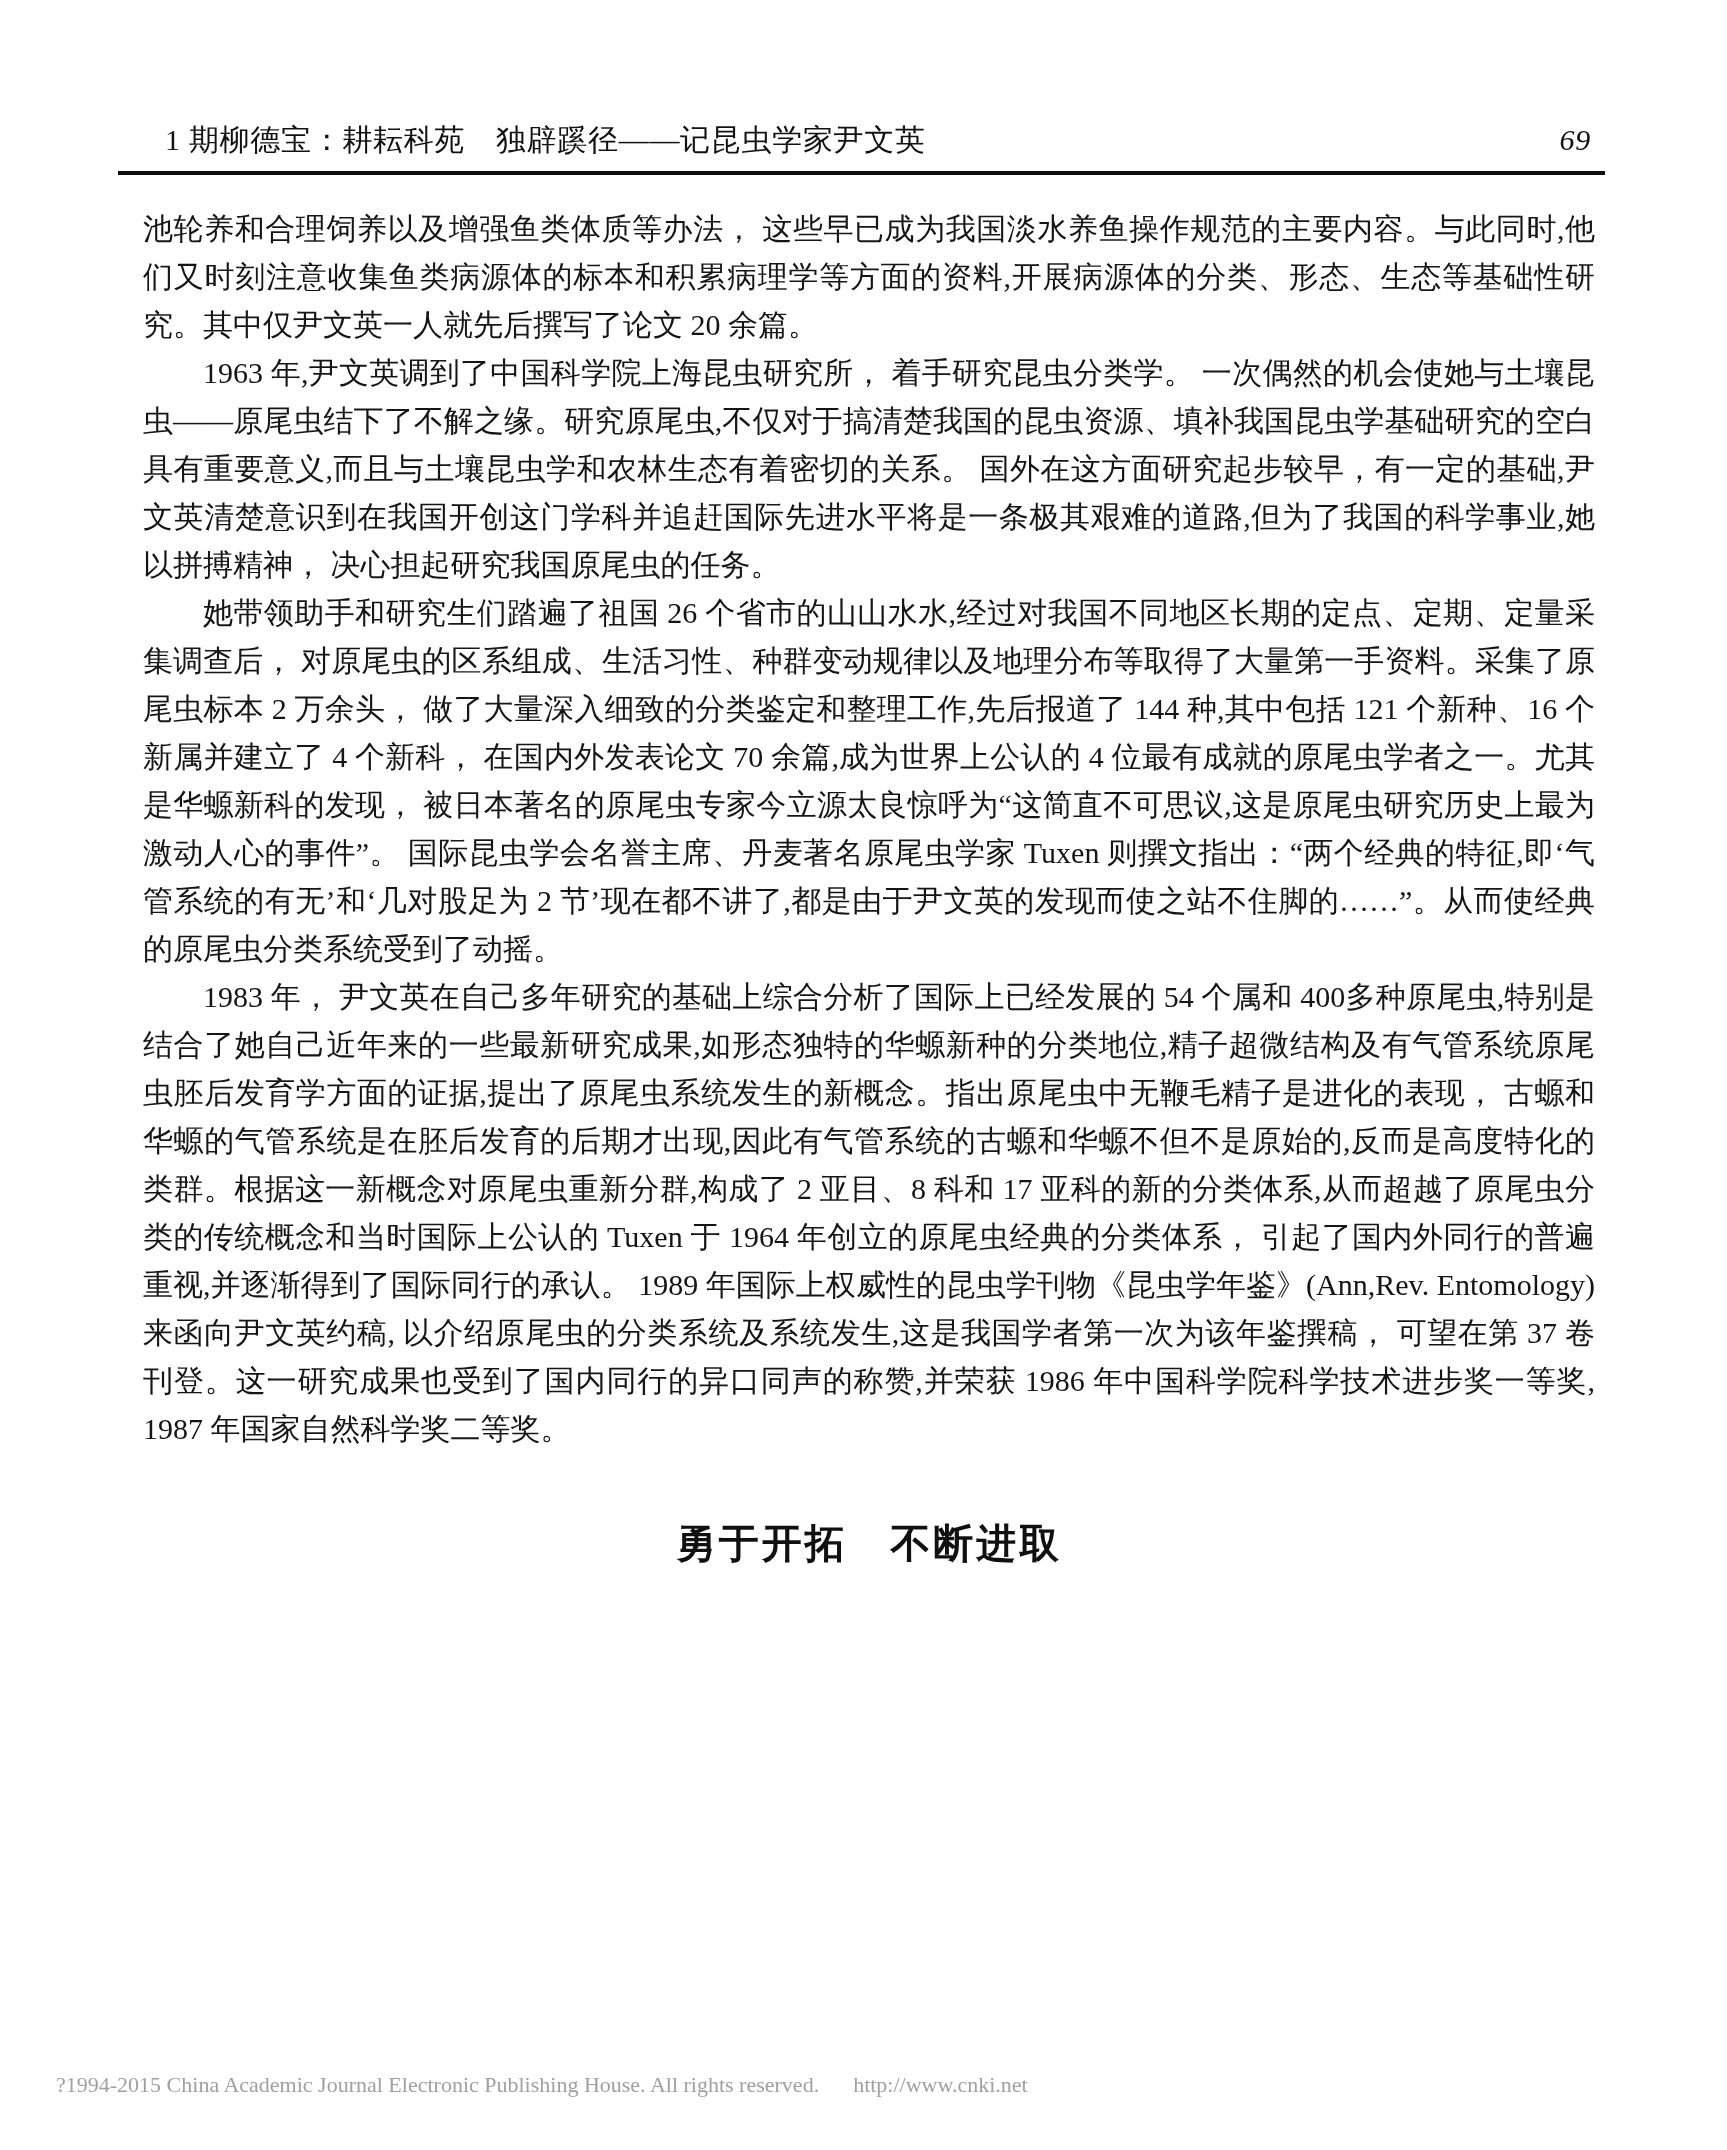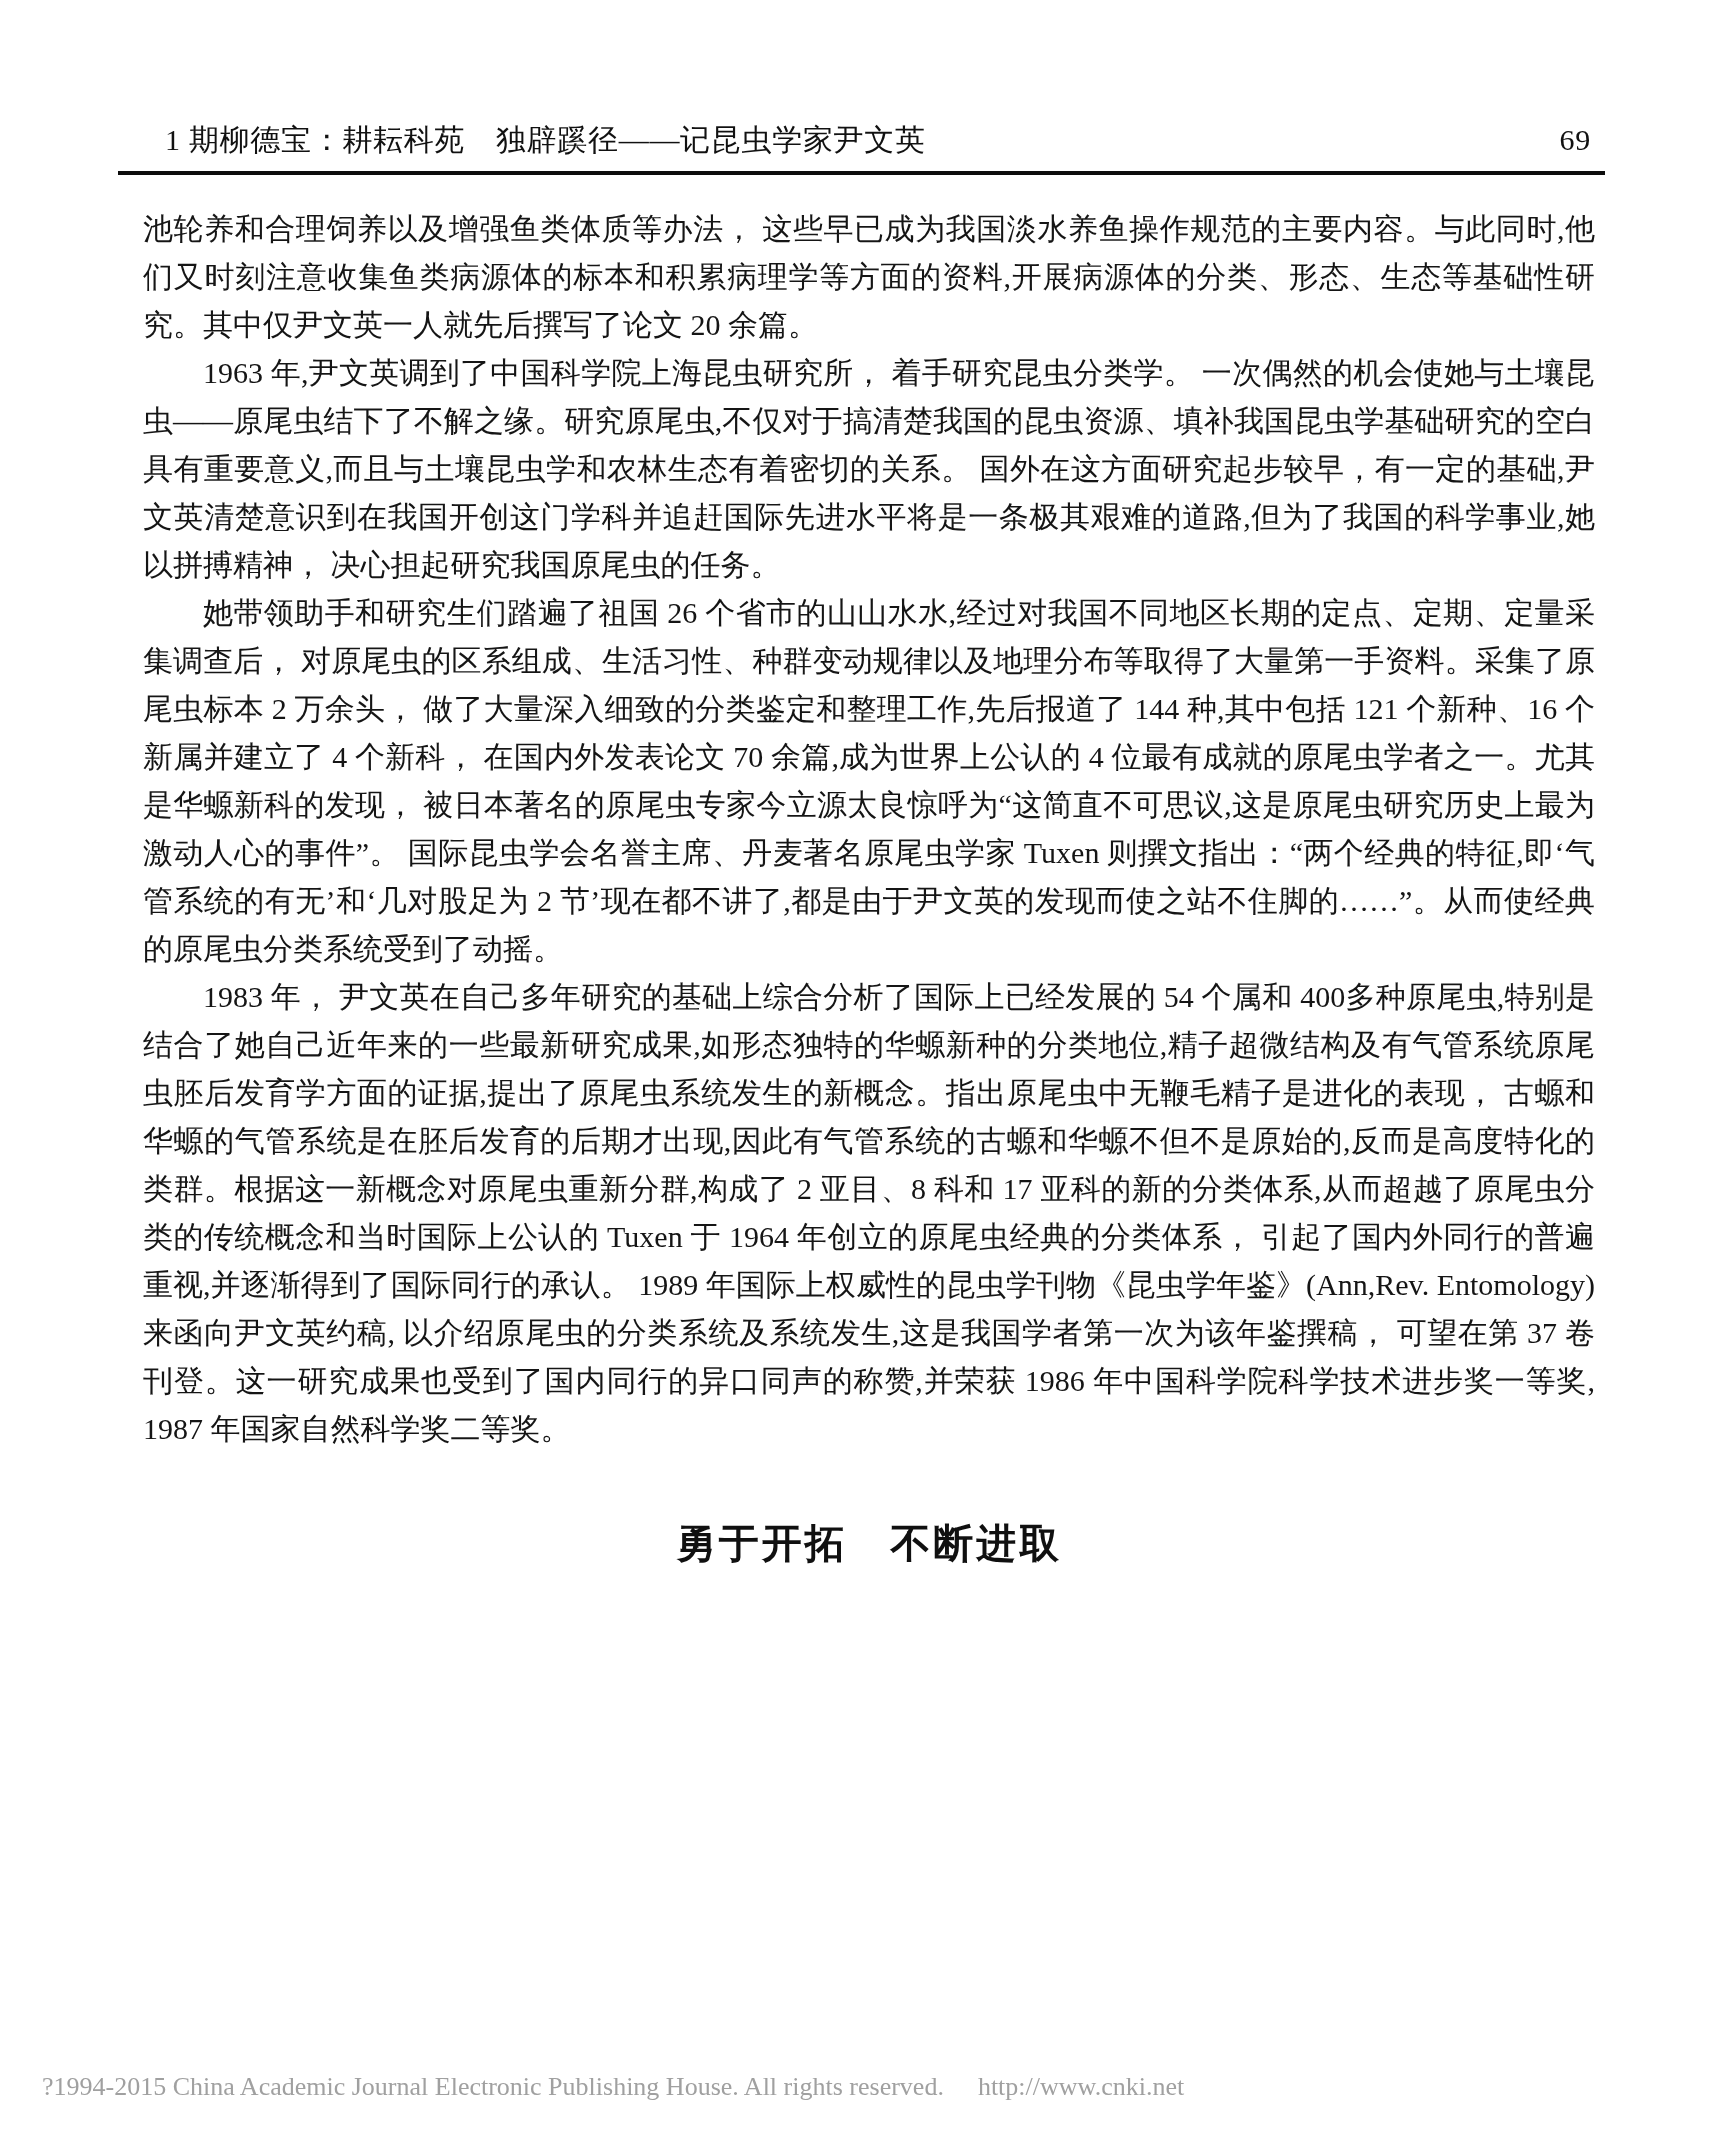--- a/index.html
+++ b/index.html
@@ -23,21 +23,21 @@
     width: 1426px;
     display: flex;
     justify-content: space-between;
     align-items: baseline;
     font-size: 30px;
     letter-spacing: 0.7px;
     white-space: nowrap;
   }
   .page-header .issue { flex: 0 0 auto; }
   .page-header .running-title { flex: 1 1 auto; text-align: left; }
-  .page-header .page-number { flex: 0 0 auto; }
+  .page-header .page-number { flex: 0 0 auto; font-style: italic; }
   .header-rule {
     position: absolute;
     top: 171px;
     left: 118px;
     width: 1487px;
     height: 4.3px;
     background: #0d0d0d;
     border: none;
   }
   .content {
@@ -63,23 +63,23 @@
     text-align: center;
     font-size: 40px;
     font-weight: bold;
     letter-spacing: 2.9px;
     font-family: "Liberation Sans", "DejaVu Sans", sans-serif;
     color: #101010;
   }
   .page-footer {
     position: absolute;
     top: 2072px;
-    left: 42px;
+    left: 56px;
     width: 1654px;
-    font-size: 26px;
+    font-size: 22px;
     color: #a0a0a0;
     font-family: "Liberation Serif", "DejaVu Serif", serif;
     white-space: nowrap;
   }
   .page-footer .cnki-url {
     margin-left: 34px;
   }
 </style>
 </head>
 <body>

